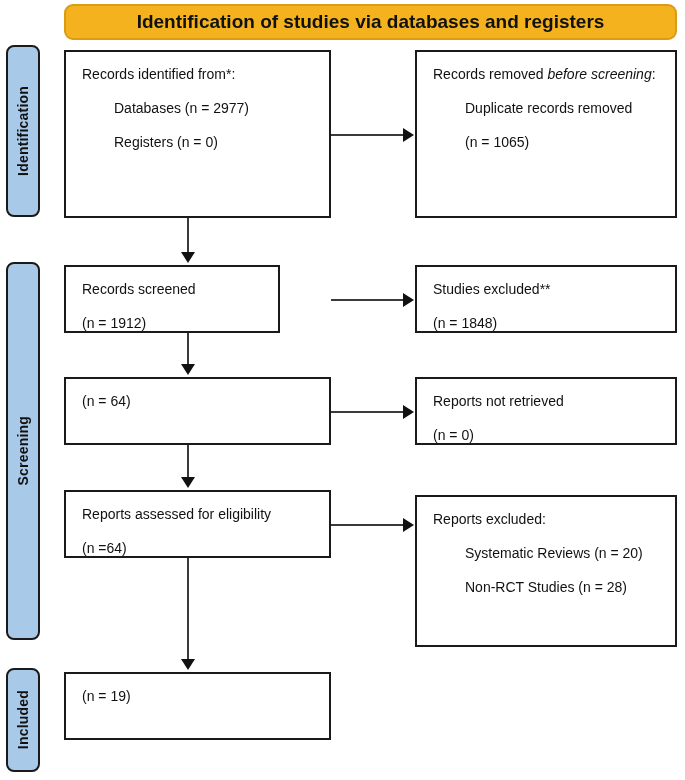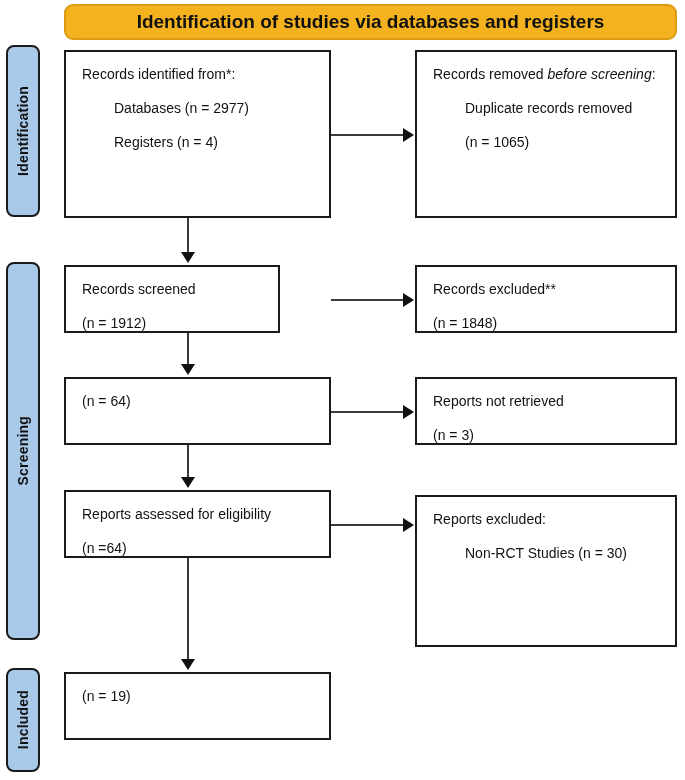--- a/index.html
+++ b/index.html
@@ -162,56 +162,57 @@
   <div class="stage-label" id="stage-screening">
     <span class="stage-text">Screening</span>
   </div>
   <div class="stage-label" id="stage-included">
     <span class="stage-text">Included</span>
   </div>
 
   <div class="flow-box" id="box-identified">
     <div class="line">Records identified from*:</div>
     <div class="line indent">Databases (n = 2977)</div>
-    <div class="line indent">Registers (n = 4)</div>
+    <div class="line indent">Registers (n = 0)</div>
   </div>
 
   <div class="flow-box" id="box-removed">
     <div class="line wrapnorm"><span>Records removed </span><em>before screening</em><span>:</span></div>
     <div class="line indent">Duplicate records removed</div>
     <div class="line indent">(n = 1065)</div>
   </div>
 
   <div class="flow-box" id="box-screened">
     <div class="line">Records screened</div>
     <div class="line">(n = 1912)</div>
   </div>
 
   <div class="flow-box" id="box-excluded-rec">
-    <div class="line">Records excluded**</div>
+    <div class="line">Studies excluded**</div>
     <div class="line">(n = 1848)</div>
   </div>
 
   <div class="flow-box" id="box-sought">
     <div class="line">(n = 64)</div>
   </div>
 
   <div class="flow-box" id="box-notretrieved">
     <div class="line">Reports not retrieved</div>
-    <div class="line">(n = 3)</div>
+    <div class="line">(n = 0)</div>
   </div>
 
   <div class="flow-box" id="box-assessed">
     <div class="line">Reports assessed for eligibility</div>
     <div class="line">(n =64)</div>
   </div>
 
   <div class="flow-box" id="box-excluded-rep">
     <div class="line">Reports excluded:</div>
-    <div class="line indent">Non-RCT Studies (n = 30)</div>
+    <div class="line indent">Systematic Reviews (n = 20)</div>
+    <div class="line indent">Non-RCT Studies (n = 28)</div>
   </div>
 
   <div class="flow-box" id="box-included">
     <div class="line">(n = 19)</div>
   </div>
 
   <div class="conn v" id="conn-v1"></div>
   <div class="arrowhead down" id="arrow-v1"></div>
 
   <div class="conn v" id="conn-v2"></div>

